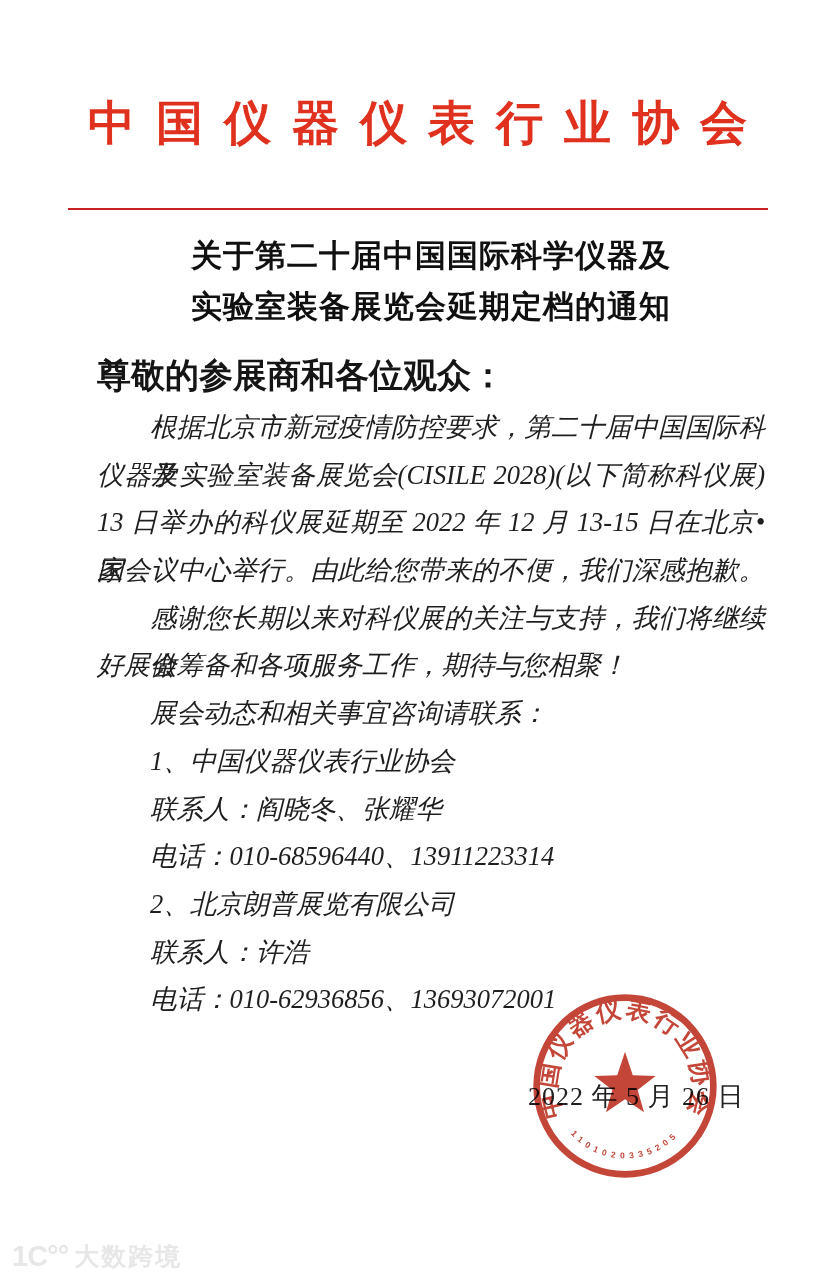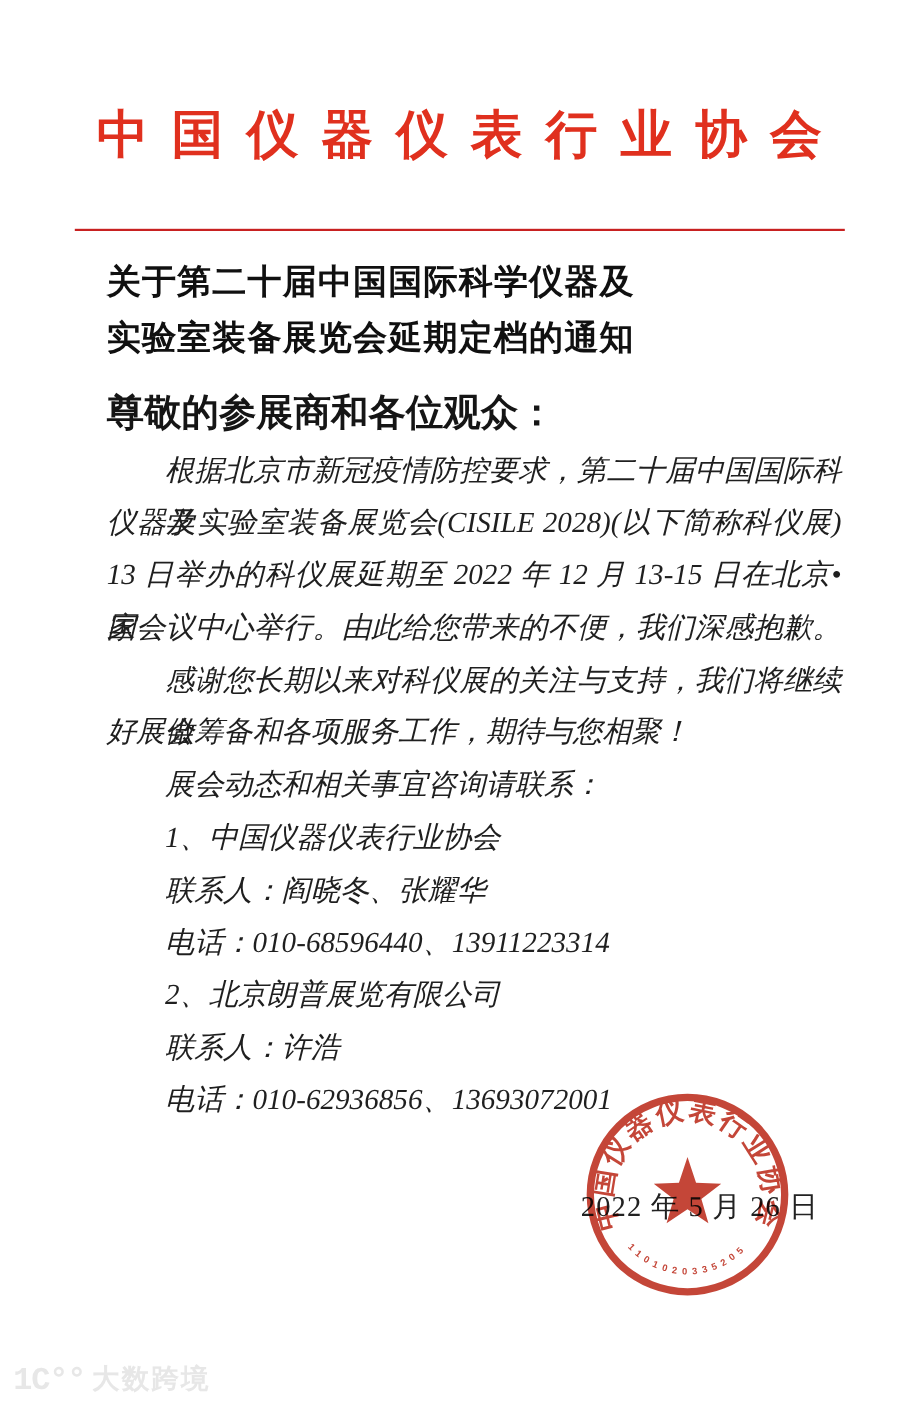--- a/index.html
+++ b/index.html
@@ -14,21 +14,21 @@
     text-align:center; font-size:47px; font-weight:bold;
     color:#e0301e; letter-spacing:21px; padding-left:26px;
     box-sizing:border-box; line-height:62px; white-space:nowrap;
   }
   .red-rule {
     position:absolute; top:208px; left:68px; width:700px; height:2px;
     background:#c82121;
   }
   .title-block {
     position:absolute; top:230px; left:97px; width:668px;
-    font-size:31px; font-weight:bold;
+    text-align:center; font-size:31px; font-weight:bold;
     line-height:51px; color:#101010; letter-spacing:1px;
   }
   .greeting {
     position:absolute; top:352px; left:97px; width:668px;
     font-size:34px; font-weight:bold; line-height:47px; color:#151515;
   }
   .body-block {
     position:absolute; top:404px; left:97px; width:668px;
     font-size:26.5px; color:#1f1f1f;font-style:italic;
   }
@@ -41,21 +41,21 @@
     z-index:1; white-space:nowrap;
   }
   .seal {
     position:absolute; top:991px; left:530px; width:190px; height:190px;
     z-index:2; mix-blend-mode:multiply; opacity:0.92;
   }
   .seal svg { width:100%; height:100%; }
   .watermark {
     position:absolute; top:1241px; left:12px;
     color:#e7e7e7; display:flex; align-items:flex-end; gap:6px;
-    font-family:Liberation Mono, monospace;
+    font-family:Liberation Sans, sans-serif;
     user-select:none; z-index:0; white-space:nowrap;
   }
   .wm-logo { font-size:29px; font-weight:bold; line-height:30px; letter-spacing:-1px; }
   .wm-text { font-size:25px; font-weight:bold; line-height:30px; letter-spacing:2px; }
 </style>
 </head>
 <body>
 
 <div class="page">
 

